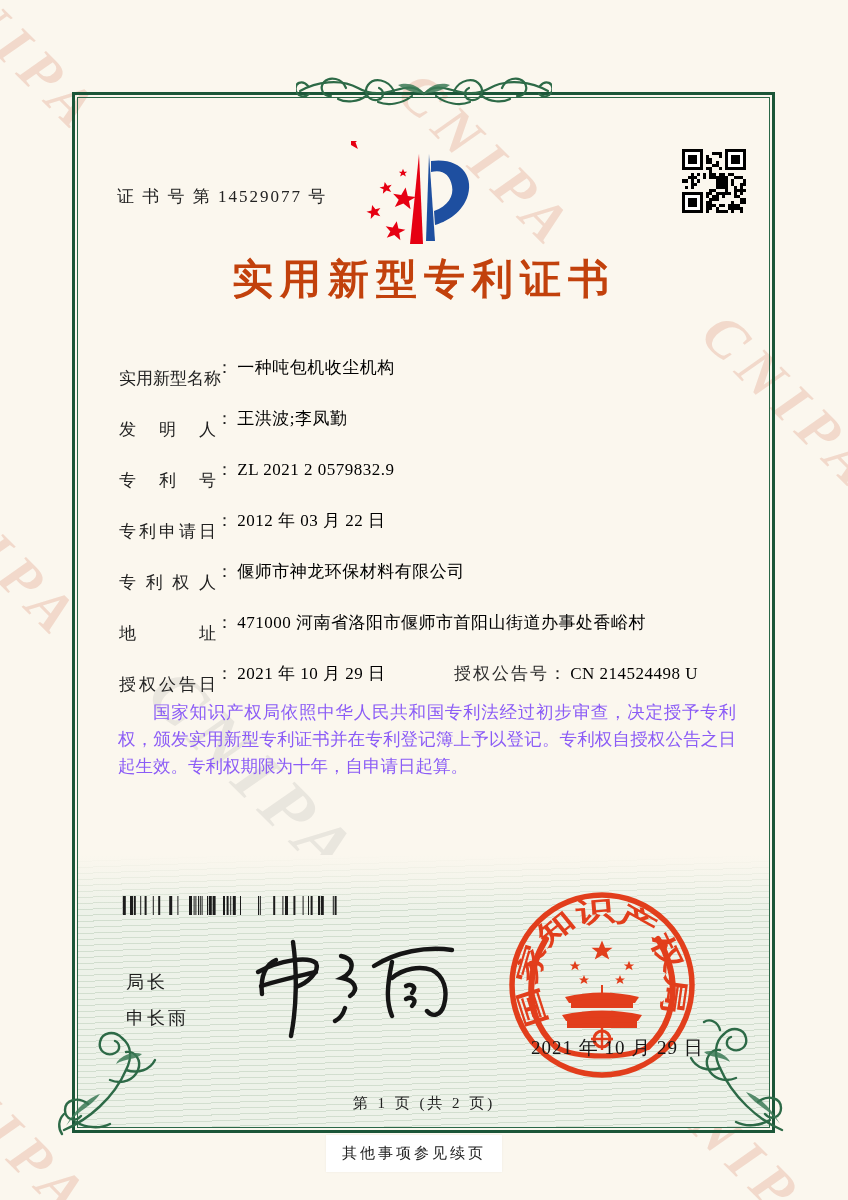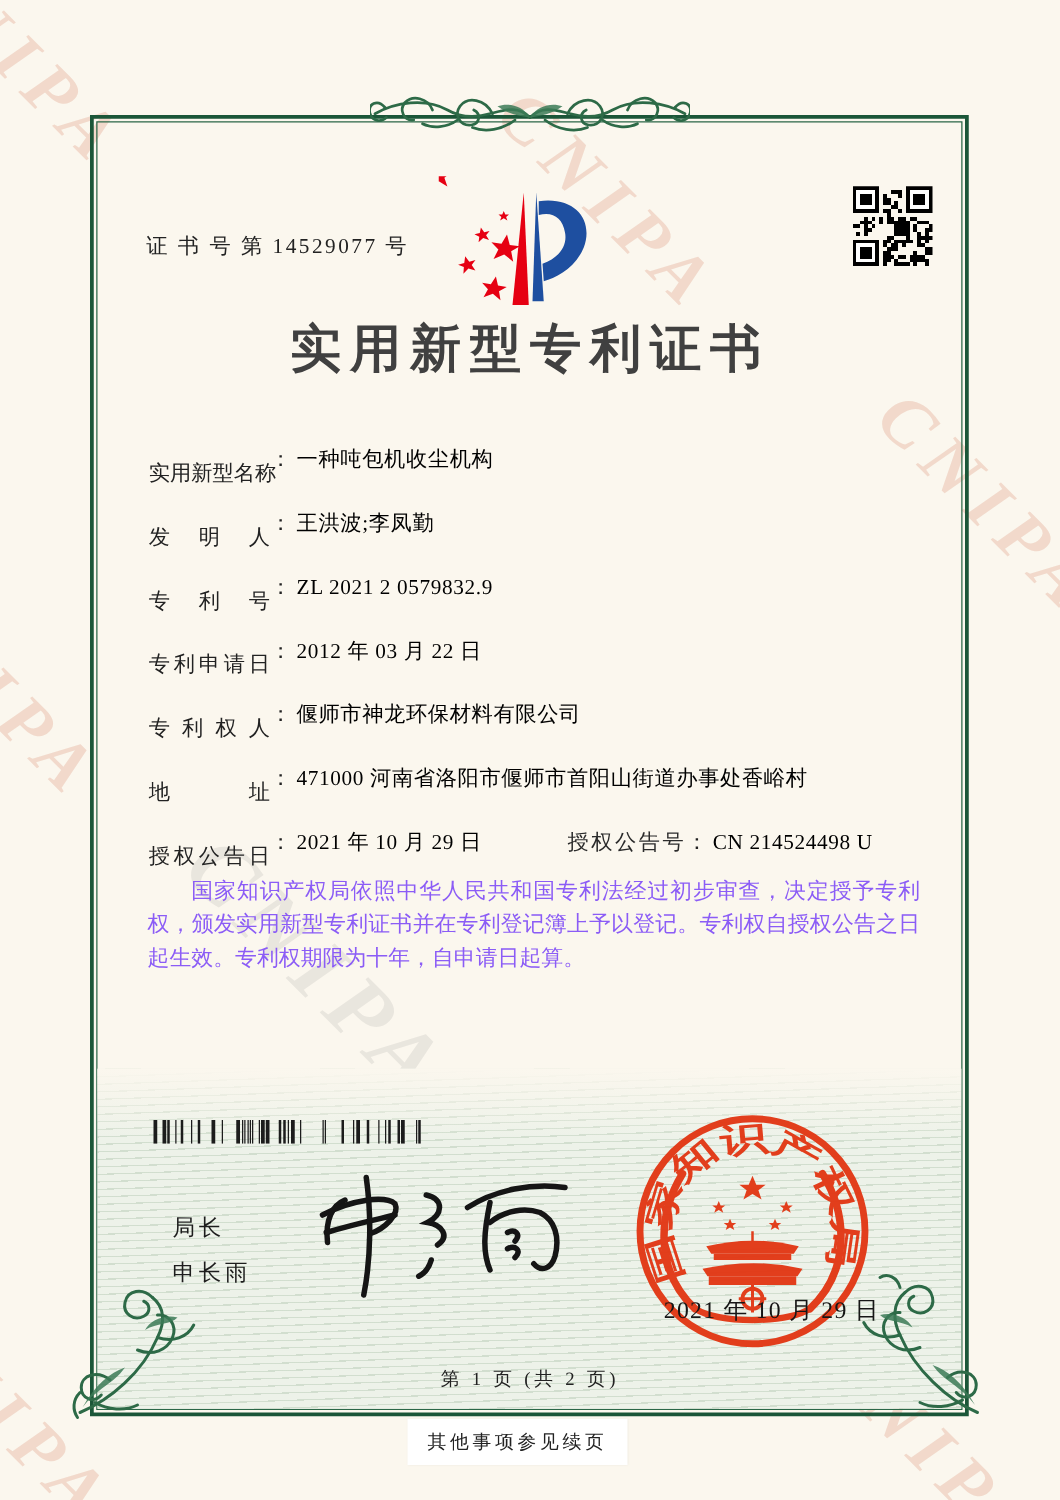--- a/index.html
+++ b/index.html
@@ -18,33 +18,33 @@
       background:
         repeating-linear-gradient(178deg, rgba(128,162,128,0.25) 0 1px, rgba(0,0,0,0) 1px 6px),
         #edf2e9;}
   .greenzone::before{content:"";position:absolute;left:0;right:0;top:0;height:56px;
       background:linear-gradient(#fbf7ee,rgba(251,247,238,0));}
   .orn{position:absolute;z-index:4;}
   
   .abs{position:absolute;z-index:5;}
   .certno{left:117px;top:149px;font-size:17px;letter-spacing:2px;color:#222;margin-top:36px;}
   .title{left:0;right:0;top:252px;text-align:center;font-size:41px;font-weight:bold;
-         letter-spacing:7px;color:#404040;}
+         letter-spacing:7px;color:#c2410c;}
   .fields{left:119px;top:356px;width:640px;}
   .frow{position:absolute;left:0;width:640px;font-size:17px;white-space:nowrap;}
   .flabel{display:inline-block;width:97px;text-align:justify;text-align-last:justify;
           -moz-text-align-last:justify;vertical-align:top;color:#222;margin-top:11px;}
   .colon{color:#222;}
   .fval{color:#000000;letter-spacing:0.5px;}
   .grant2{position:absolute;left:335px;top:0;white-space:nowrap;}
   .paras{left:118px;top:699px;width:618px;font-size:17.5px;line-height:27px;
          text-align:justify;color:#8b5cf6;}
   .paras p{margin:0;text-indent:2em;}
   .barcode{left:121px;top:896px;width:216px;height:19px;}
-  .signer{left:138px;top:964px;font-size:18px;line-height:36px;color:#1d1d1d;letter-spacing:3px;}
+  .signer{left:126px;top:964px;font-size:18px;line-height:36px;color:#1d1d1d;letter-spacing:3px;}
   .signature{left:246px;top:926px;}
   .seal{left:504px;top:887px;z-index:5;opacity:0.95;}
   .sealdate{left:531px;top:1035px;font-size:19px;letter-spacing:1px;color:#161616;z-index:6;}
   .pagefooter{left:0;right:0;top:1094px;text-align:center;font-size:15px;
               letter-spacing:3px;color:#222;z-index:5;}
   .contbox{left:326px;top:1135px;background:#ffffff;padding:9px 16px;font-size:15px;
            letter-spacing:3px;color:#222;z-index:6;box-shadow:0 0 2px rgba(0,0,0,0.06);}
 </style>
 </head>
 <body>

